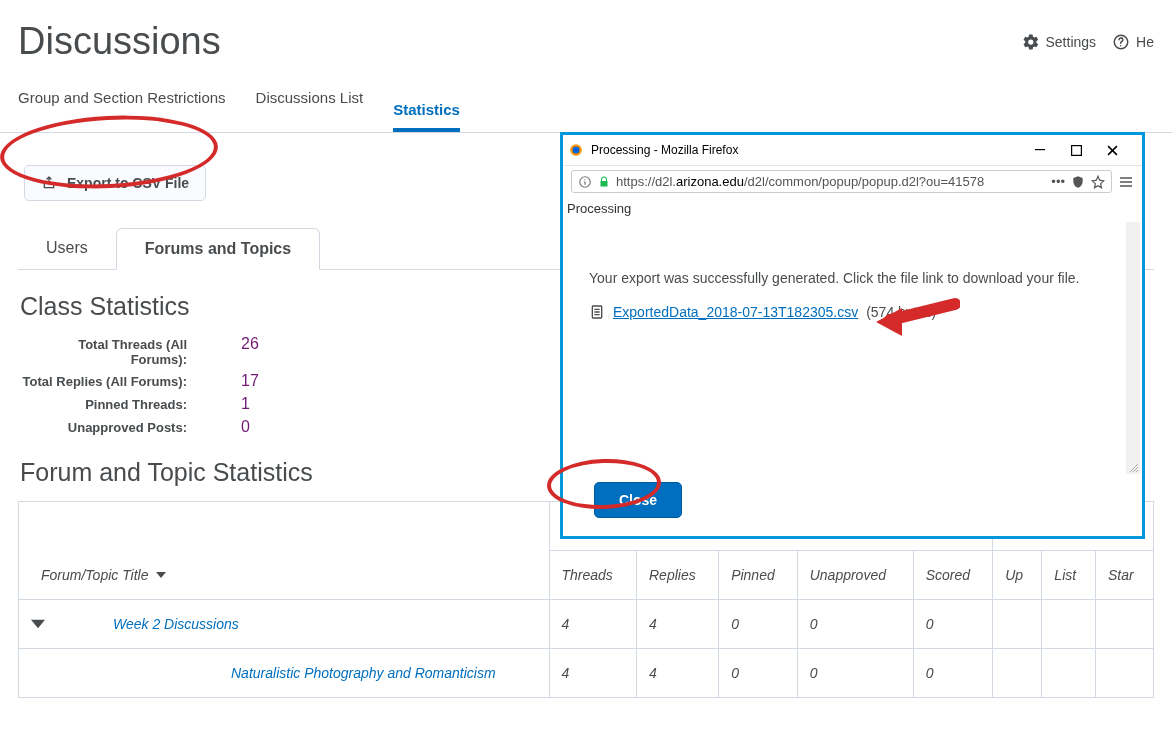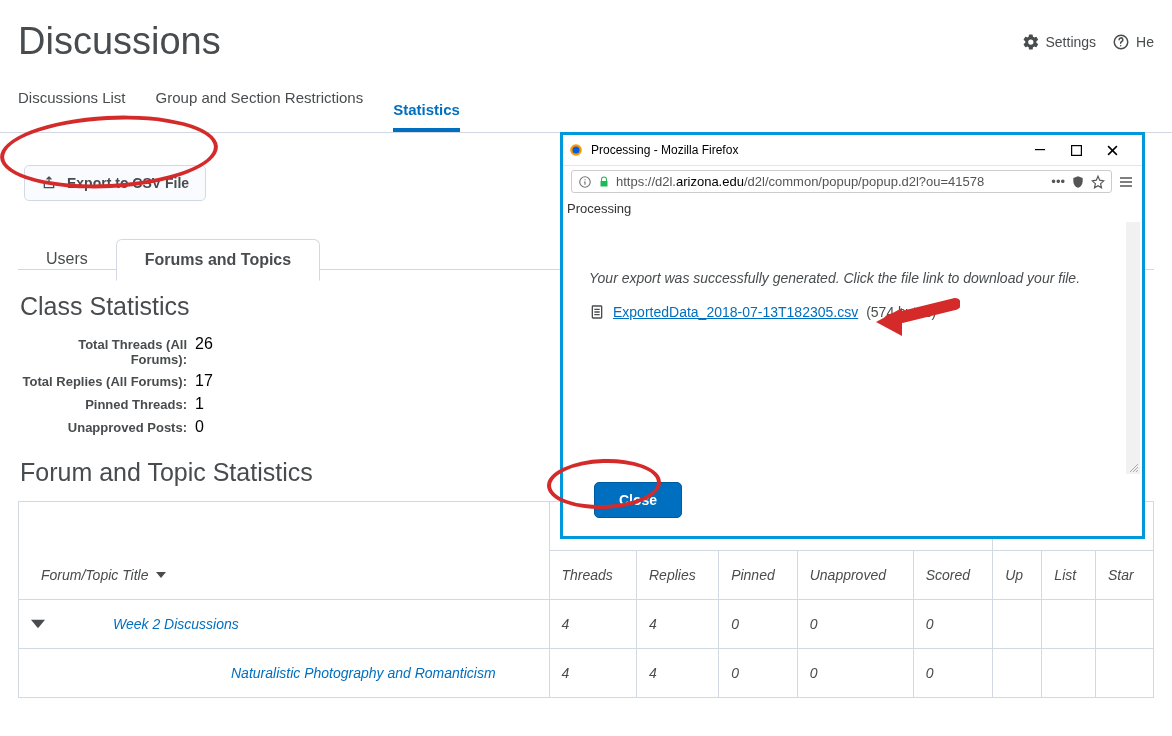--- a/index.html
+++ b/index.html
@@ -68,41 +68,41 @@
     display: flex;
     border-bottom: 1px solid #d3d9e3;
     margin-left: 0px;
   }
   .inner-tab {
     padding: 11px 28px;
     font-size: 16px;
     color: #494c4e;
     cursor: pointer;
     position: relative;
-    top: 12px;
+    top: 1px;
   }
   .inner-tab.active {
     border: 1px solid #d3d9e3;
     border-bottom: 1px solid #fff;
     border-radius: 6px 6px 0 0;
     background: #fff;
     font-weight: 700;
   }
   .section-title {
     font-size: 25px;
     font-weight: 400;
     color: #494c4e;
     margin: 22px 0 14px 2px;
   }
   .stats-grid {
     margin: 6px 0 8px 4px;
   }
   .stat-row { display:flex; align-items:baseline; gap:8px; margin:5px 0;}
   .stat-label { width: 165px; text-align:right; font-size:13px; font-weight:700; color:#494c4e;}
-  .stat-val { font-size:16px; color:#000000;}
+  .stat-val { font-size:16px; color:#701a75;margin-left:46px;}
   .table-wrap { margin-top: 12px; border: 1px solid #d3d9e3; border-bottom:none;}
   table { border-collapse: collapse; width: 100%; }
   th, td { border-bottom: 1px solid #d3d9e3; border-right: 1px solid #d3d9e3; padding: 16px 12px; font-size:14px; color:#494c4e; text-align:left;font-style:italic;}
   th:last-child, td:last-child { border-right: none;}
   th { font-weight: 400; }
   .th-group { text-align:left; font-weight:400;}
   .colh { text-align:left;}
   .forum-title-cell { display:flex; align-items:center; gap: 18px;}
   .forum-link { color:#006fbf; text-decoration: none;}
   .topic-link { color:#006fbf; text-decoration: none; padding-left: 90px;}
@@ -157,21 +157,21 @@
   .popup-body {
     padding: 2px 2px 8px 2px;
     position: relative;
   }
   .popup-body-inner {
     position: relative;
     height: 252px;
     border-right: 14px solid #f1f1f1;
   }
   .proc-label { font-size: 13px; color:#333; padding: 2px 2px 6px 2px;}
-  .popup-msg { font-size:14px; color:#494c4e; padding: 48px 8px 18px 24px; font-style: italic;}
+  .popup-msg { font-size:14px; color:#494c4e; padding: 48px 8px 18px 24px;}
   .file-row { display:flex; align-items:center; gap:8px; padding: 0 0 0 24px; font-size:14px;}
   .file-link { color:#006fbf; text-decoration: underline; cursor:pointer;}
   .file-size { color:#494c4e;}
   .close-btn {
     display:inline-block;
     background:#006fbf;
     color:#fff;
     font-weight:700;
     font-size:14px;
     padding: 9px 24px;
@@ -204,22 +204,22 @@
             <path d="M9.5 9a2.5 2.5 0 1 1 3.5 2.3c-.9.4-1.5 1-1.5 2.2" stroke-linecap="round"></path>
             <circle cx="11.6" cy="17" r="1" fill="#494c4e" stroke="none"></circle>
           </svg>
       </span>
       <span>He</span>
     </div>
   </div>
 </div>
 
 <div class="tabs">
+  <div class="tab inactive">Group and Section Restrictions</div>
   <div class="tab inactive">Discussions List</div>
-  <div class="tab inactive">Group and Section Restrictions</div>
   <div class="tab active">Statistics</div>
 </div>
 
 <div class="body-area">
 
   
   <div class="export-wrap">
     <button class="export-btn">
       <span>
         <svg width="16" height="16" viewBox="0 0 24 24" fill="none" stroke="#494c4e" stroke-width="2">

